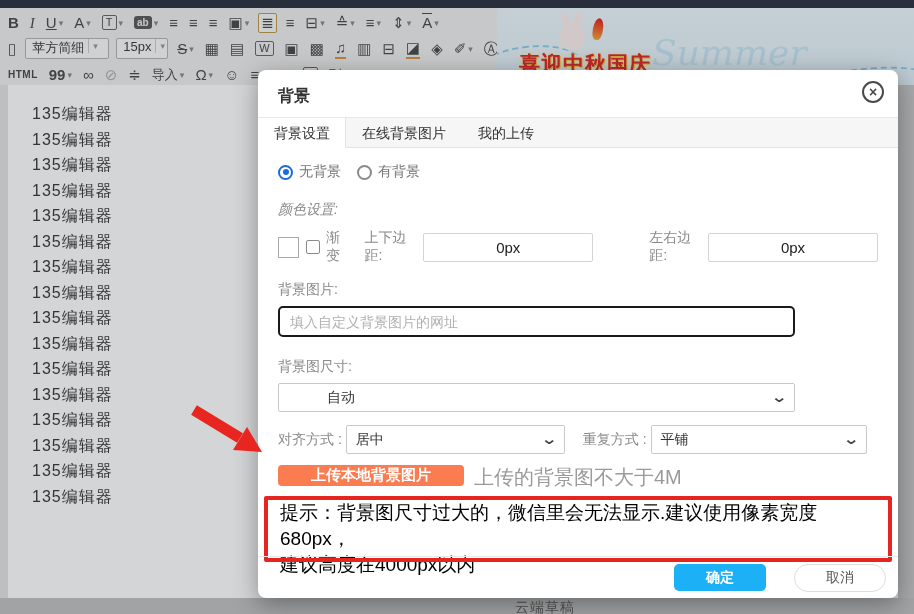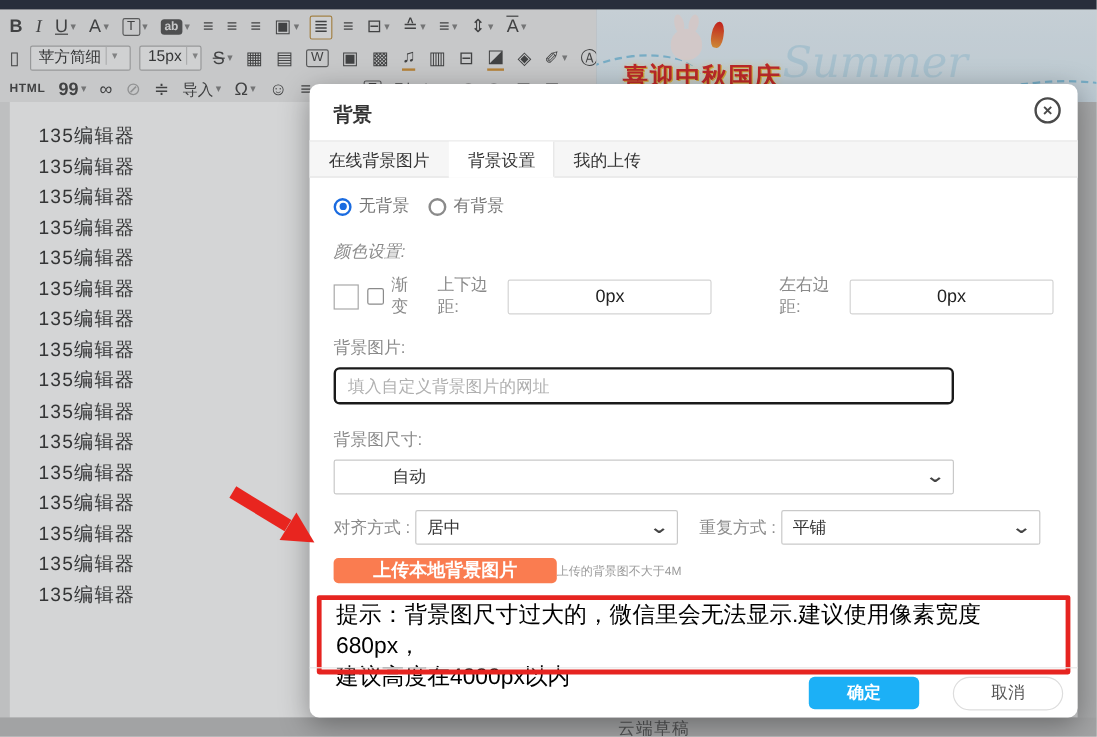--- a/index.html
+++ b/index.html
@@ -86,21 +86,21 @@
   .url-input::placeholder{color:#b0b0b0;}
   .select{position:relative;display:flex;align-items:center;height:29px;border:1px solid #c9c9c9;border-radius:2px;background:#fff;padding:0 24px 0 9px;font-size:14px;color:#333;cursor:pointer;}
   .select .chev{position:absolute;right:8px;top:4px;font-size:15px;font-weight:bold;color:#444;transform:scaleX(1.35);}
   .size-select{width:517px;margin-bottom:13px;padding-left:48px;}
   .align-row{margin-bottom:11px;}
   .align-select{width:219px;margin-left:4px;}
   .repeat-lbl{margin-left:18px;}
   .repeat-select{width:216px;margin-left:4px;}
   .upload-row{margin-bottom:5px;align-items:flex-end;}
   .upload-btn{width:186px;height:21px;background:#fa7c50;color:#fff;font-size:15px;font-weight:bold;border:none;border-radius:4px;cursor:pointer;font-family:inherit;}
-  .upload-hint{font-size:10px;color:#9a9a9a;line-height:18px;}
+  .upload-hint{margin-left:10px;font-size:20px;color:#9a9a9a;line-height:18px;}
   .tip-wrap{position:relative;padding:9px 2px 0;}
   .tip-line{font-size:19px;color:#000000;line-height:26px;}
   .red-box{position:absolute;left:-14px;top:5px;width:628px;height:66px;border:4px solid #e62420;border-radius:2px;pointer-events:none;}
   .dlg-footer{position:absolute;left:0;bottom:0;width:100%;height:42px;border-top:1px solid #e8e8e8;display:flex;align-items:center;justify-content:flex-end;gap:28px;padding-right:12px;}
   .btn{font-size:14px;cursor:pointer;font-family:inherit;}
   .btn-ok{width:92px;height:27px;background:#1cb0f6;color:#fff;border:none;border-radius:5px;font-weight:bold;}
   .btn-cancel{width:92px;height:28px;background:#fff;color:#555;border:1px solid #ddd;border-radius:14px;}
 
   
   .red-arrow{position:absolute;left:0;top:0;z-index:60;pointer-events:none;}
@@ -322,22 +322,22 @@
 
   <div class="dim-overlay"></div>
 
   <div class="dialog">
     <div class="dlg-header">
       <span class="dlg-title">背景</span>
       <span class="dlg-close">×</span>
     </div>
     <div class="tabbar">
 
-    <div class="tab">在线背景图片</div>
-        <div class="tab active">背景设置</div>
+    <div class="tab active">背景设置</div>
+        <div class="tab">在线背景图片</div>
         <div class="tab">我的上传</div>
       </div>
     <div class="dlg-body">
 
       <div class="row radio-row">
 
       <label class="radio selected">
             <span class="rdot"></span>
             <span>无背景</span>
           </label>

